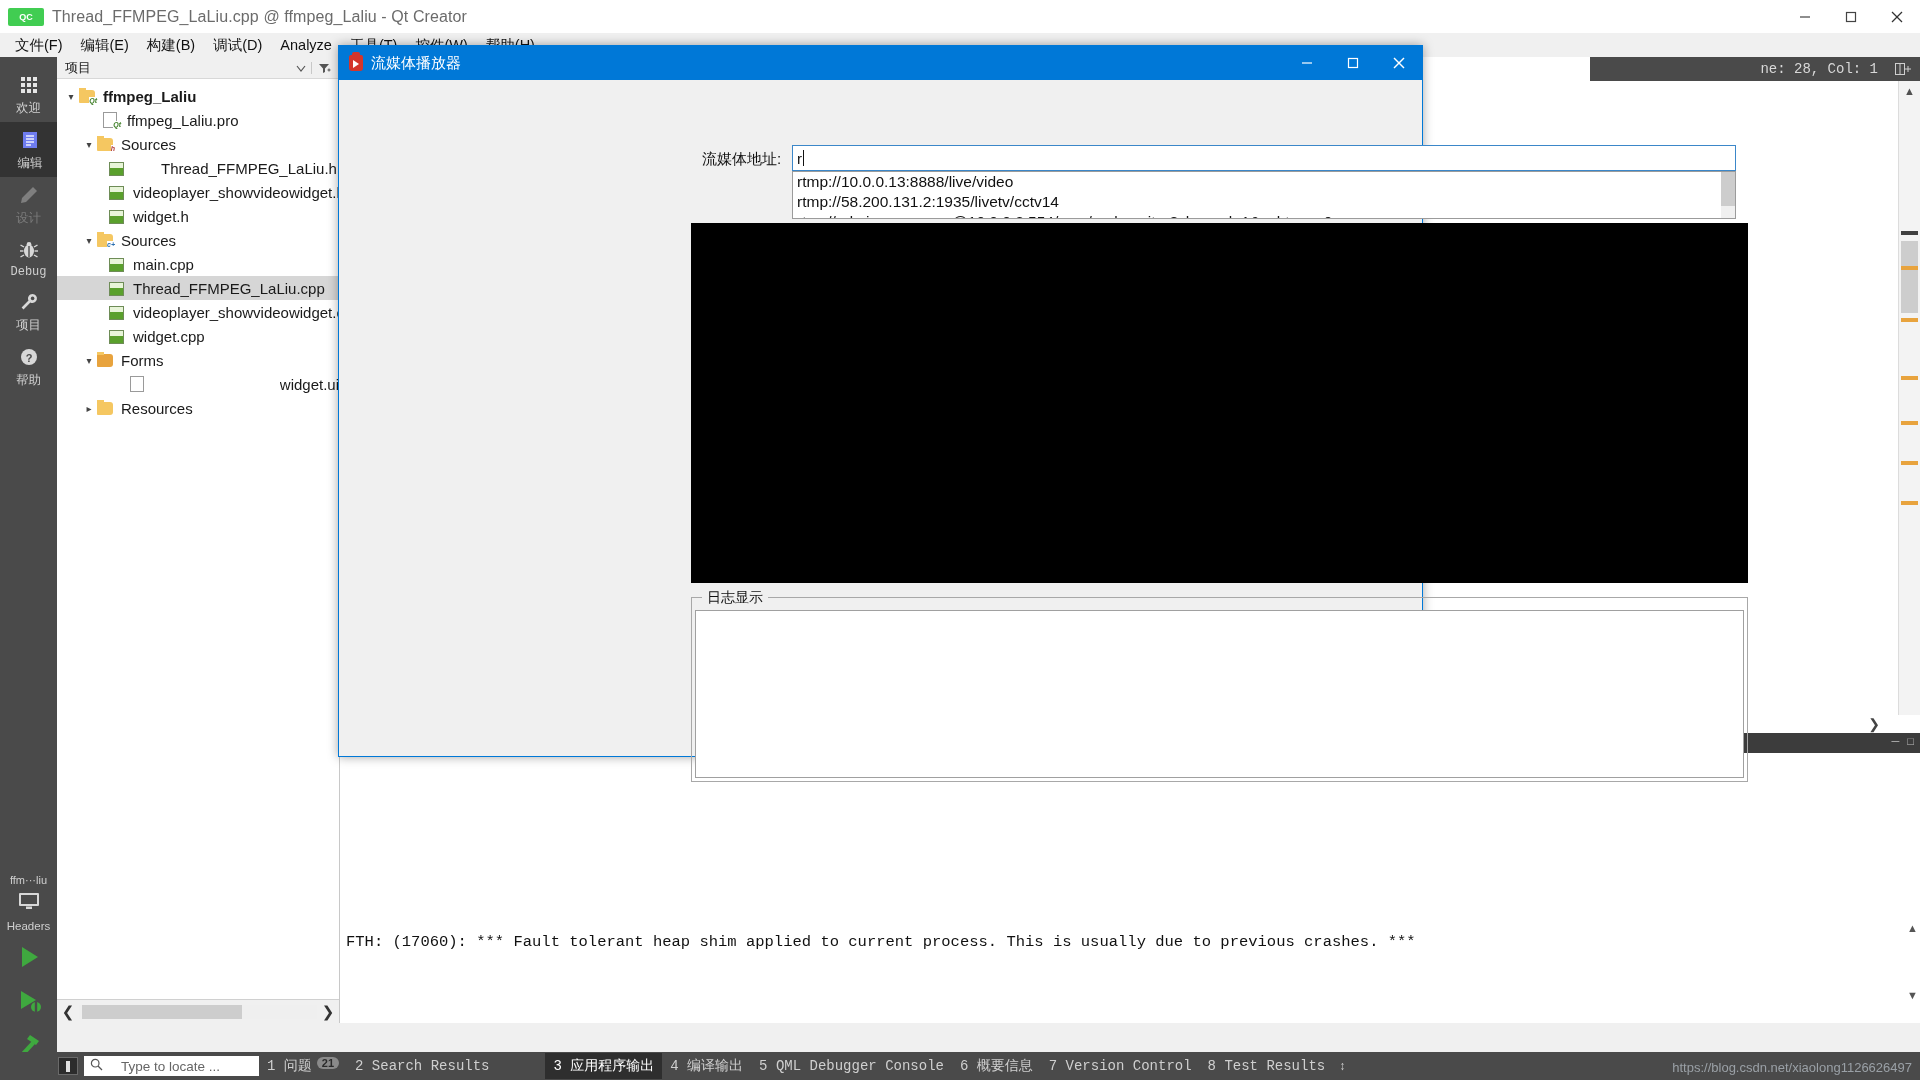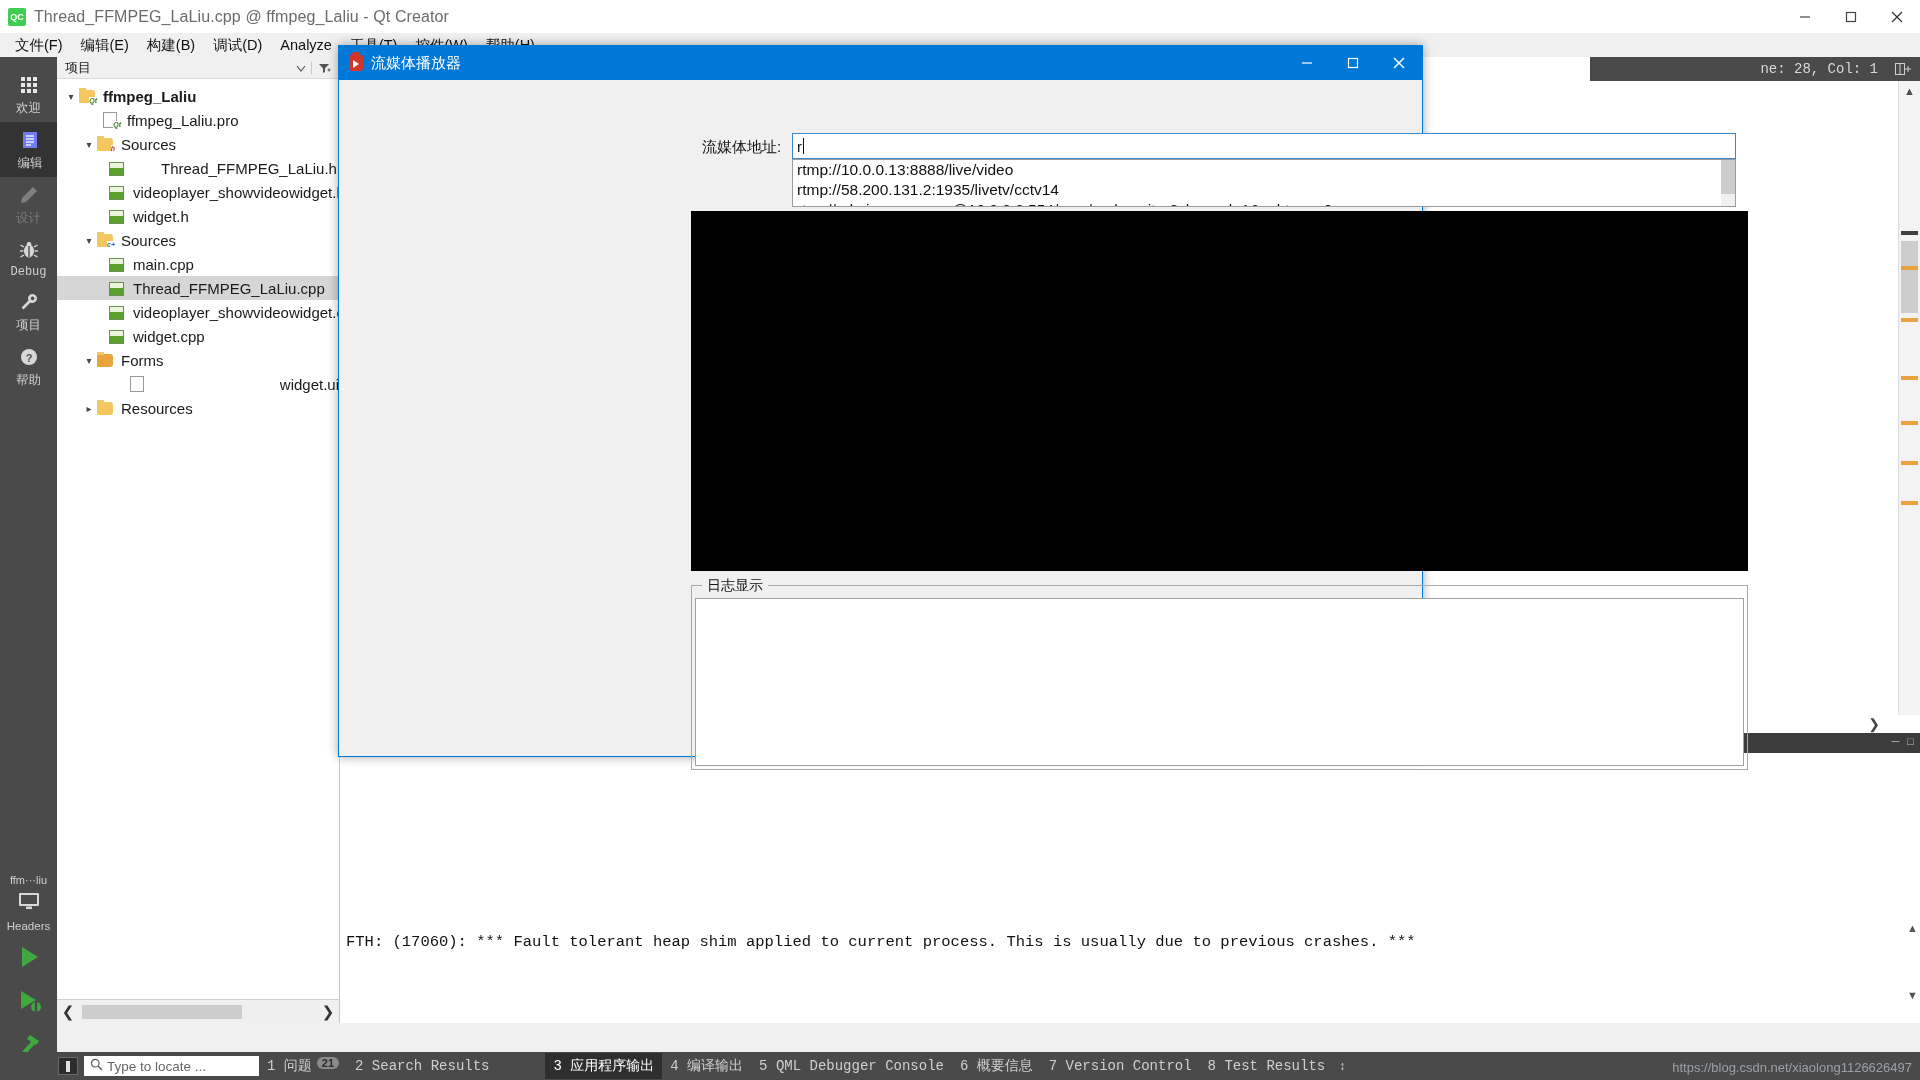--- a/index.html
+++ b/index.html
@@ -10,21 +10,21 @@
     background: #ffffff;
   }
   #root { position: relative; width: 1920px; height: 1080px; background:#f0f0f0; }
 
   
   .qc-titlebar {
     position:absolute; left:0; top:0; width:1920px; height:33px;
     background:#ffffff; display:flex; align-items:center;
   }
   .qc-logo {
-    width:18px; height:18px; margin-left:8px; margin-right:8px;
+    width:36px; height:18px; margin-left:8px; margin-right:8px;
     background:#41cd52; border-radius:2px; position:relative;
     display:flex; align-items:center; justify-content:center;
     font-size:9px; color:#fff; font-weight:bold; font-family:"Liberation Sans",sans-serif;
   }
   .qc-title-text { font-size:16px; color:#6b6b6b; letter-spacing:.1px; }
   .qc-winbtns { position:absolute; right:0; top:0; height:33px; display:flex; }
   .qc-winbtn { width:46px; height:33px; display:flex; align-items:center; justify-content:center; color:#555; }
   .qc-winbtn svg { display:block; }
 
   .qc-menubar {
@@ -138,21 +138,21 @@
     position:absolute; left:0; bottom:0; width:1920px; height:28px; background:#4a4a4a;
     display:flex; align-items:center; padding-left:58px; gap:0;
   }
   .sb-toggle {
     width:20px; height:18px; background:#2c2c2c; border:1px solid #6a6a6a;
     display:flex; align-items:center; justify-content:center; margin-right:6px;
   }
   .sb-toggle i { display:block; width:4px; height:11px; background:#e0e0e0; }
   .sb-locate {
     width:175px; height:20px; background:#ffffff; display:flex; align-items:center;
-    padding-left:6px; gap:4px; color:#666; font-size:13.5px;
+    padding-left:6px; gap:18px; color:#666; font-size:13.5px;
   }
   .sb-tab {
     color:#cfcfcf; font-family:"Liberation Mono", monospace; font-size:14px;
     padding:4px 8px; display:flex; align-items:flex-start; gap:5px; white-space:nowrap;
   }
   .sb-tab.active { background:#2e2e2e; color:#ffffff;margin-left:48px; }
   .sb-badge {
     background:#8a8a8a; color:#2b2b2b; border-radius:8px; font-size:11px;
     padding:0px 5px; font-family:"Liberation Sans",sans-serif; font-weight:bold;
   }
@@ -174,21 +174,21 @@
     width:14px; height:16px; margin-left:10px; margin-right:8px; background:#d4352b;
     border-radius:2px 2px 3px 3px; position:relative;
   }
   .dlg-icon:after{ content:""; position:absolute; left:3px; top:-3px; width:8px; height:4px; background:#d4352b; border-radius:2px 2px 0 0;}
   .dlg-icon i { position:absolute; left:4px; top:5px; width:0; height:0;
     border-left:6px solid #fff; border-top:4px solid transparent; border-bottom:4px solid transparent; }
   .dlg-title-text { font-size:15px; }
   .dlg-btns { margin-left:auto; display:flex; height:34px; }
   .dlg-btn { width:46px; height:34px; display:flex; align-items:center; justify-content:center; }
 
-  .dlg-body { position:relative; height:678px; }
+  .dlg-body { position:relative; height:678px;margin-top:12px; }
   .addr-label { position:absolute; left:363px; top:58px; font-size:15px; color:#111; }
   .addr-input {
     position:absolute; left:453px; top:53px; width:944px; height:26px;
     background:#ffffff; border:1px solid #3b87c9; font-size:15px; color:#111;
     display:flex; align-items:center; padding-left:4px;
   }
   .caret { display:inline-block; width:1px; height:16px; background:#111; margin-left:1px; }
 
   .completer {
     position:absolute; left:453px; top:79px; width:944px; height:48px;

